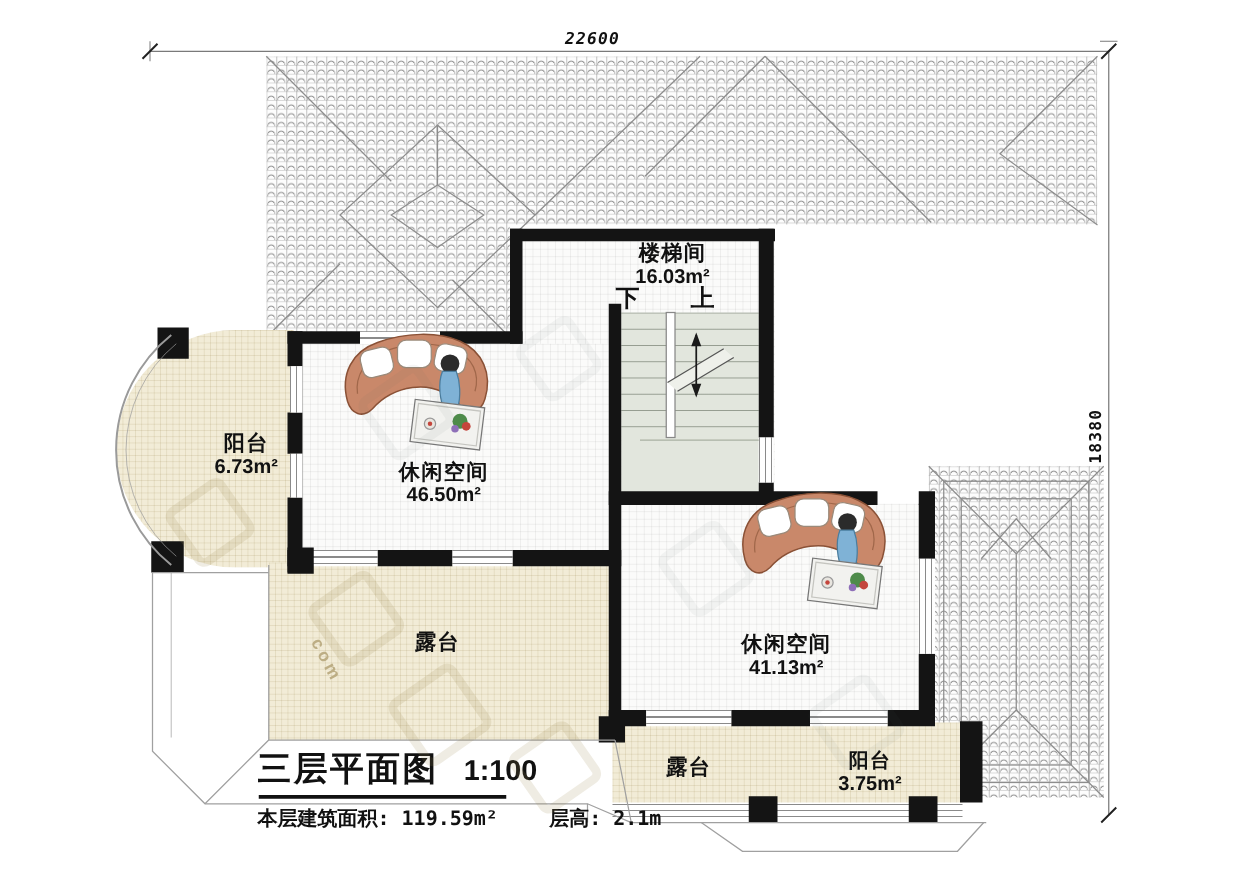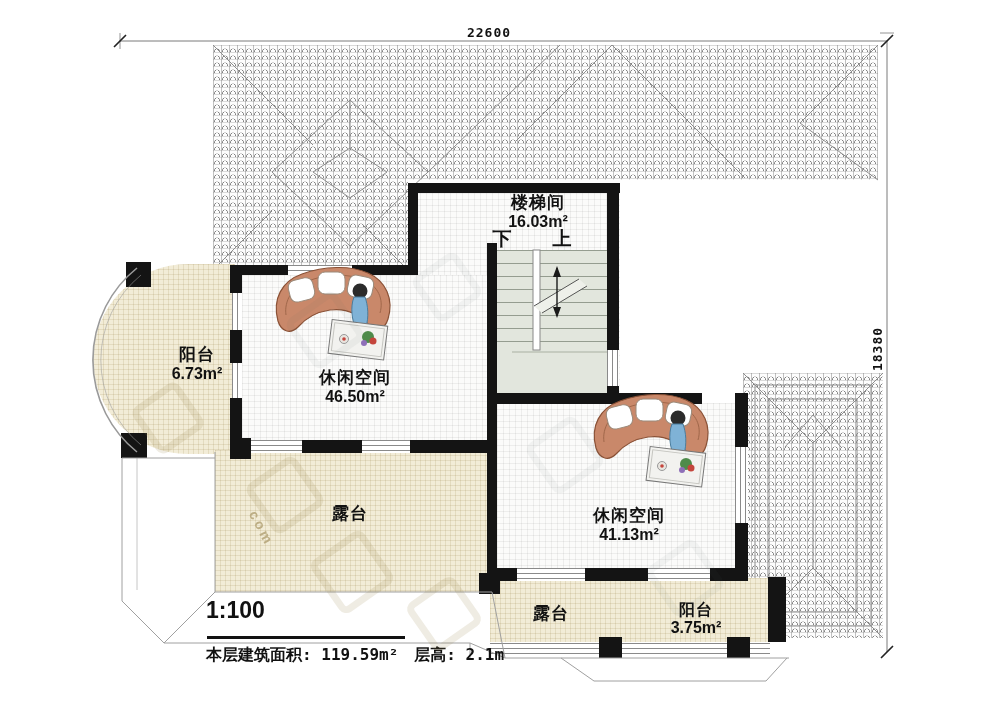--- a/index.html
+++ b/index.html
@@ -33,21 +33,21 @@
   .room-label{position:absolute;transform:translate(-50%,-50%);text-align:center;z-index:6;line-height:1.15;white-space:nowrap;}
   .room-name{font-size:17px;font-weight:bold;letter-spacing:1px;}
   .room-area{font-size:16px;font-weight:bold;}
   .stair-dir{position:absolute;transform:translate(-50%,-50%);z-index:6;font-size:19px;font-weight:bold;}
   .dim{position:absolute;z-index:6;font-family:"DejaVu Sans Mono","Liberation Mono",monospace;
        font-weight:bold;font-size:13px;letter-spacing:1px;}
   #title-row{position:absolute;left:206px;top:597px;z-index:6;display:flex;align-items:baseline;gap:20px;}
   #title-text{font-size:27px;font-weight:bold;letter-spacing:2px;}
   #title-scale{font-size:23px;font-weight:bold;}
   #title-underline{position:absolute;left:207px;top:636px;width:198px;height:3px;background:#111;z-index:6;}
-  #subtitle-row{position:absolute;left:206px;top:645px;z-index:6;display:flex;gap:16px;
+  #subtitle-row{position:absolute;left:206px;top:645px;z-index:6;display:flex;gap:41px;
        font-size:16px;font-weight:bold;font-family:"DejaVu Sans Mono","Liberation Mono",monospace;}
   
   .wm-glyph{position:absolute;z-index:7;border:7px solid #55606b;border-radius:9px;opacity:.06;transform:rotate(-35deg);pointer-events:none;}
   .wm-glyph.on-beige{border-color:#9c8a53;opacity:.16;}
   #wm-com{position:absolute;left:243px;top:520px;z-index:7;color:#b8a87d;font-weight:bold;font-size:14px;
           letter-spacing:3px;transform:rotate(62deg);opacity:.9;pointer-events:none;}
 </style>
 </head>
 <body>
 
@@ -221,24 +221,25 @@
     <div class="room-area">41.13m²</div>
   </div>
   <div class="room-label" style="left:551px;top:614px;">
     <div class="room-name">露台</div>
   </div>
   <div class="room-label" style="left:696px;top:619px;">
     <div class="room-name" style="font-size:16px;">阳台</div>
     <div class="room-area">3.75m²</div>
   </div>
 
-  <div class="dim" style="left:489px;top:32px;transform:translate(-50%,-50%);">22600</div>
+  <div class="dim" style="left:474px;top:32px;transform:translate(-50%,-50%);font-style:italic;">22600</div>
   <div class="dim" style="left:877px;top:349px;transform:translate(-50%,-50%) rotate(-90deg);">18380</div>
 
   <div id="title-row">
+    <span id="title-text">三层平面图</span>
     <span id="title-scale">1:100</span>
   </div>
   <div id="title-underline"></div>
   <div id="subtitle-row">
     <span>本层建筑面积: 119.59m²</span>
     <span>层高: 2.1m</span>
   </div>
 
   <div id="wm-com">com</div>
   <div class="wm-glyph" style="left:295px;top:300px;width:46px;height:46px;"></div>

